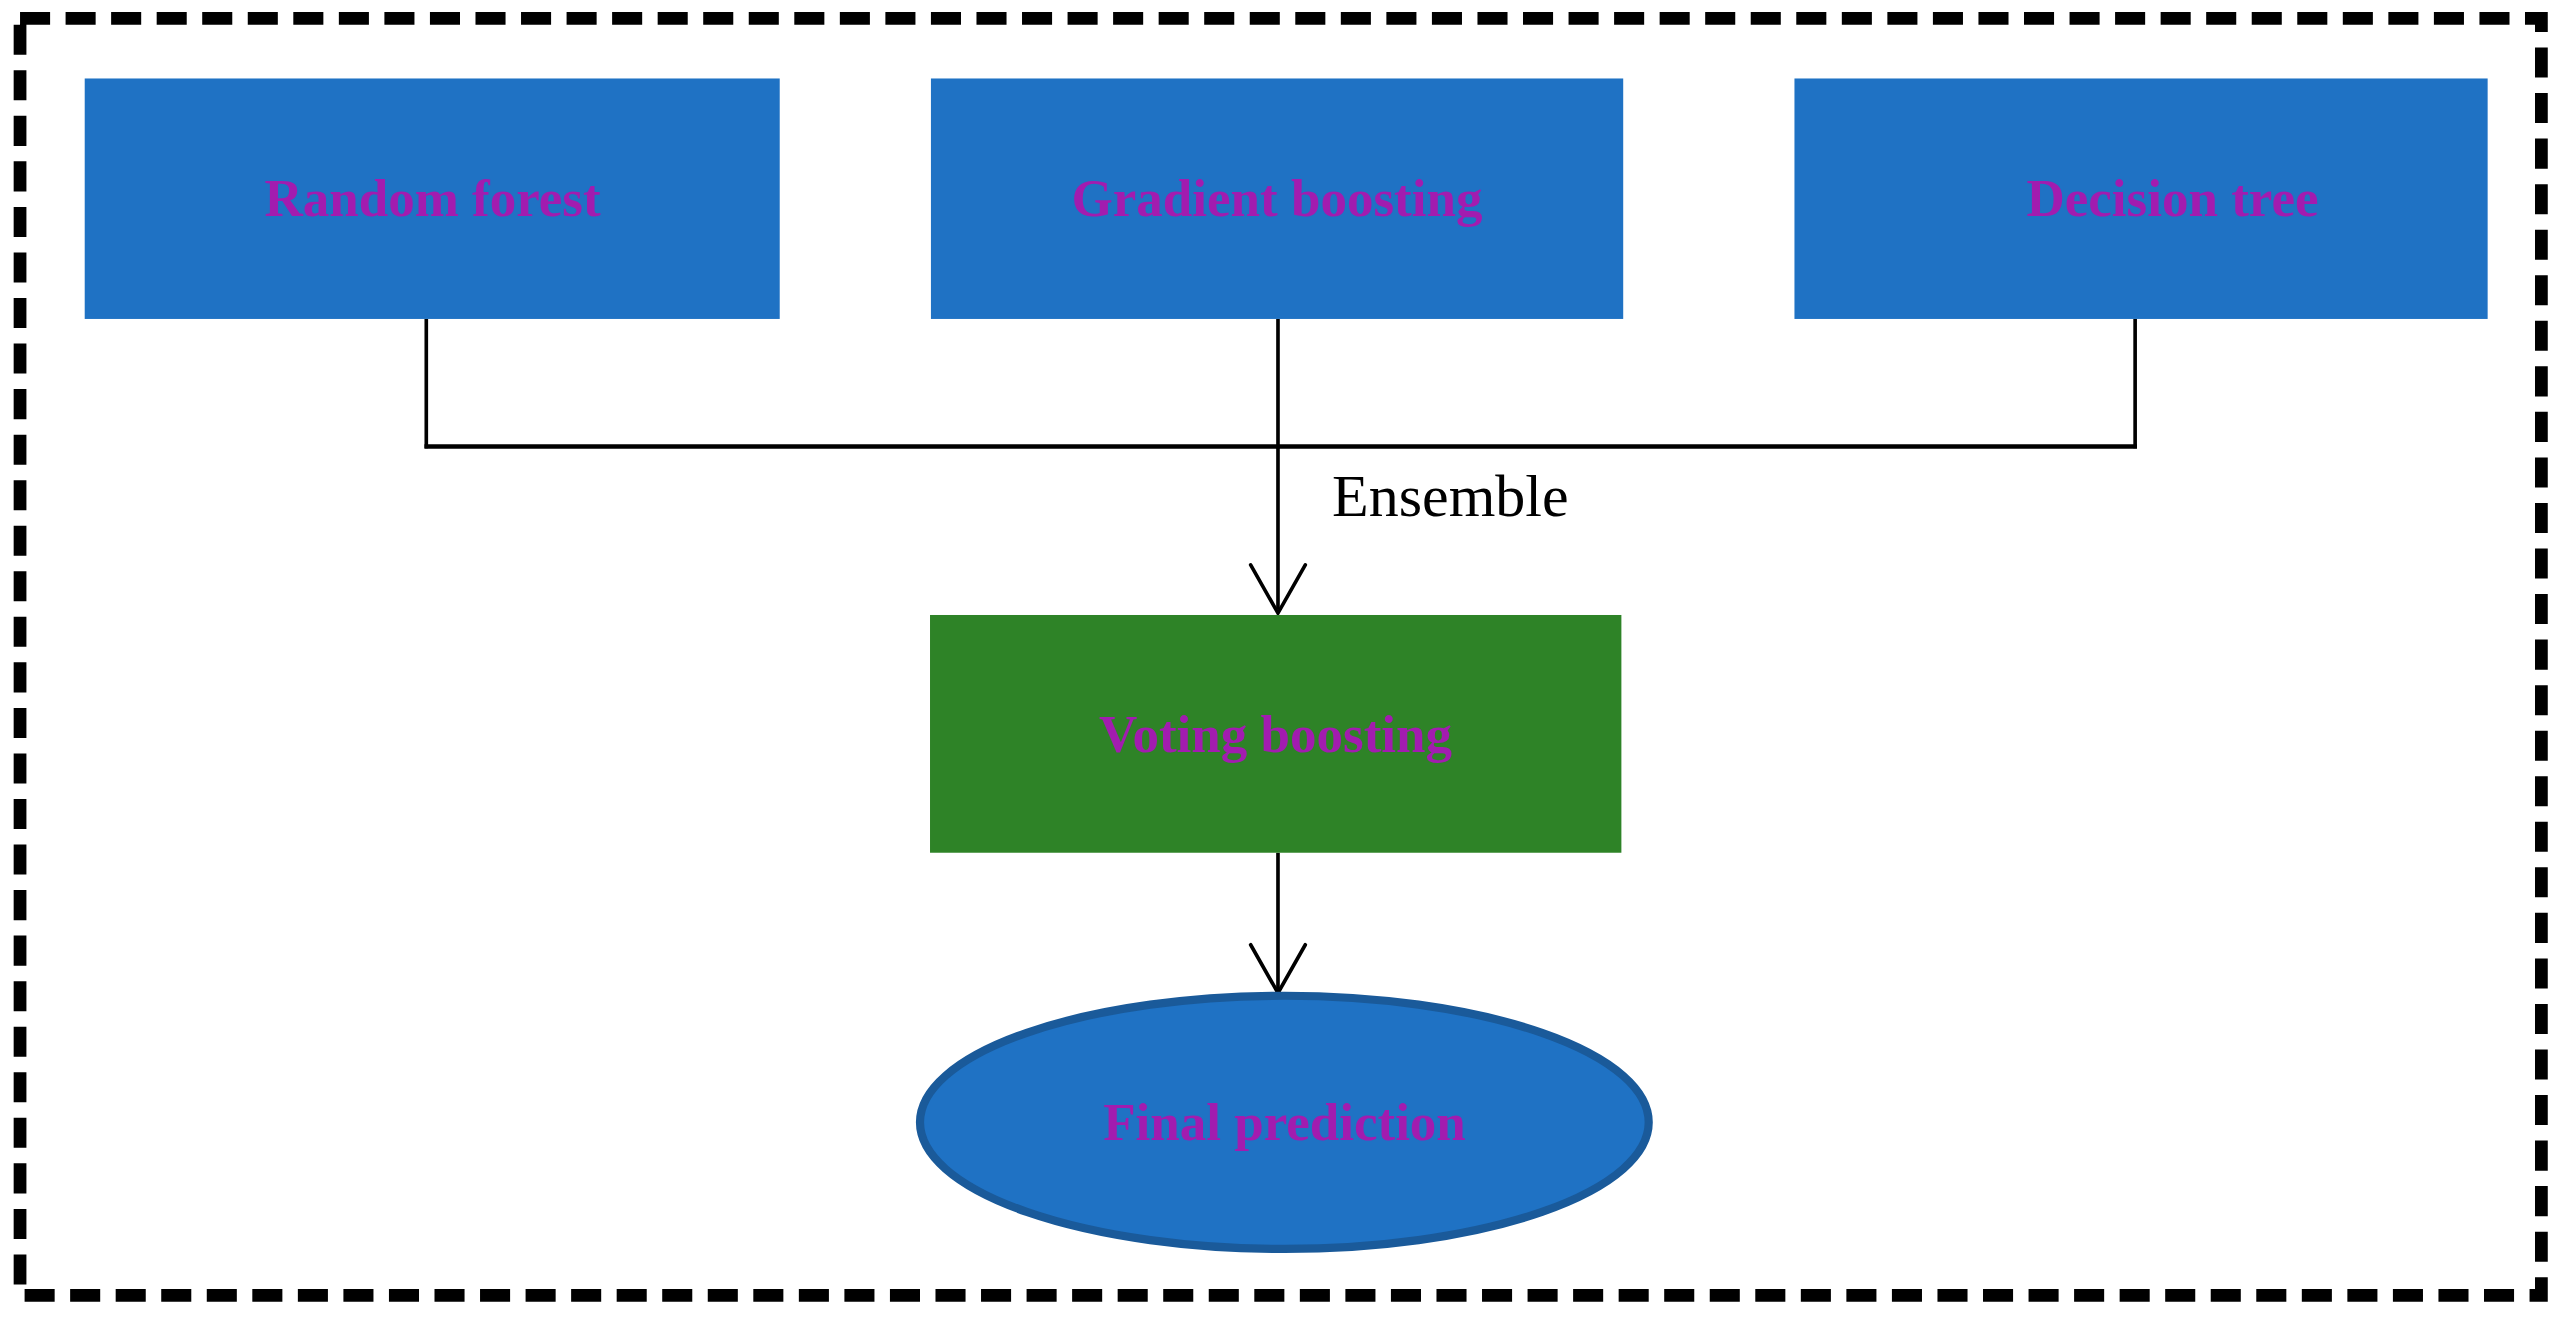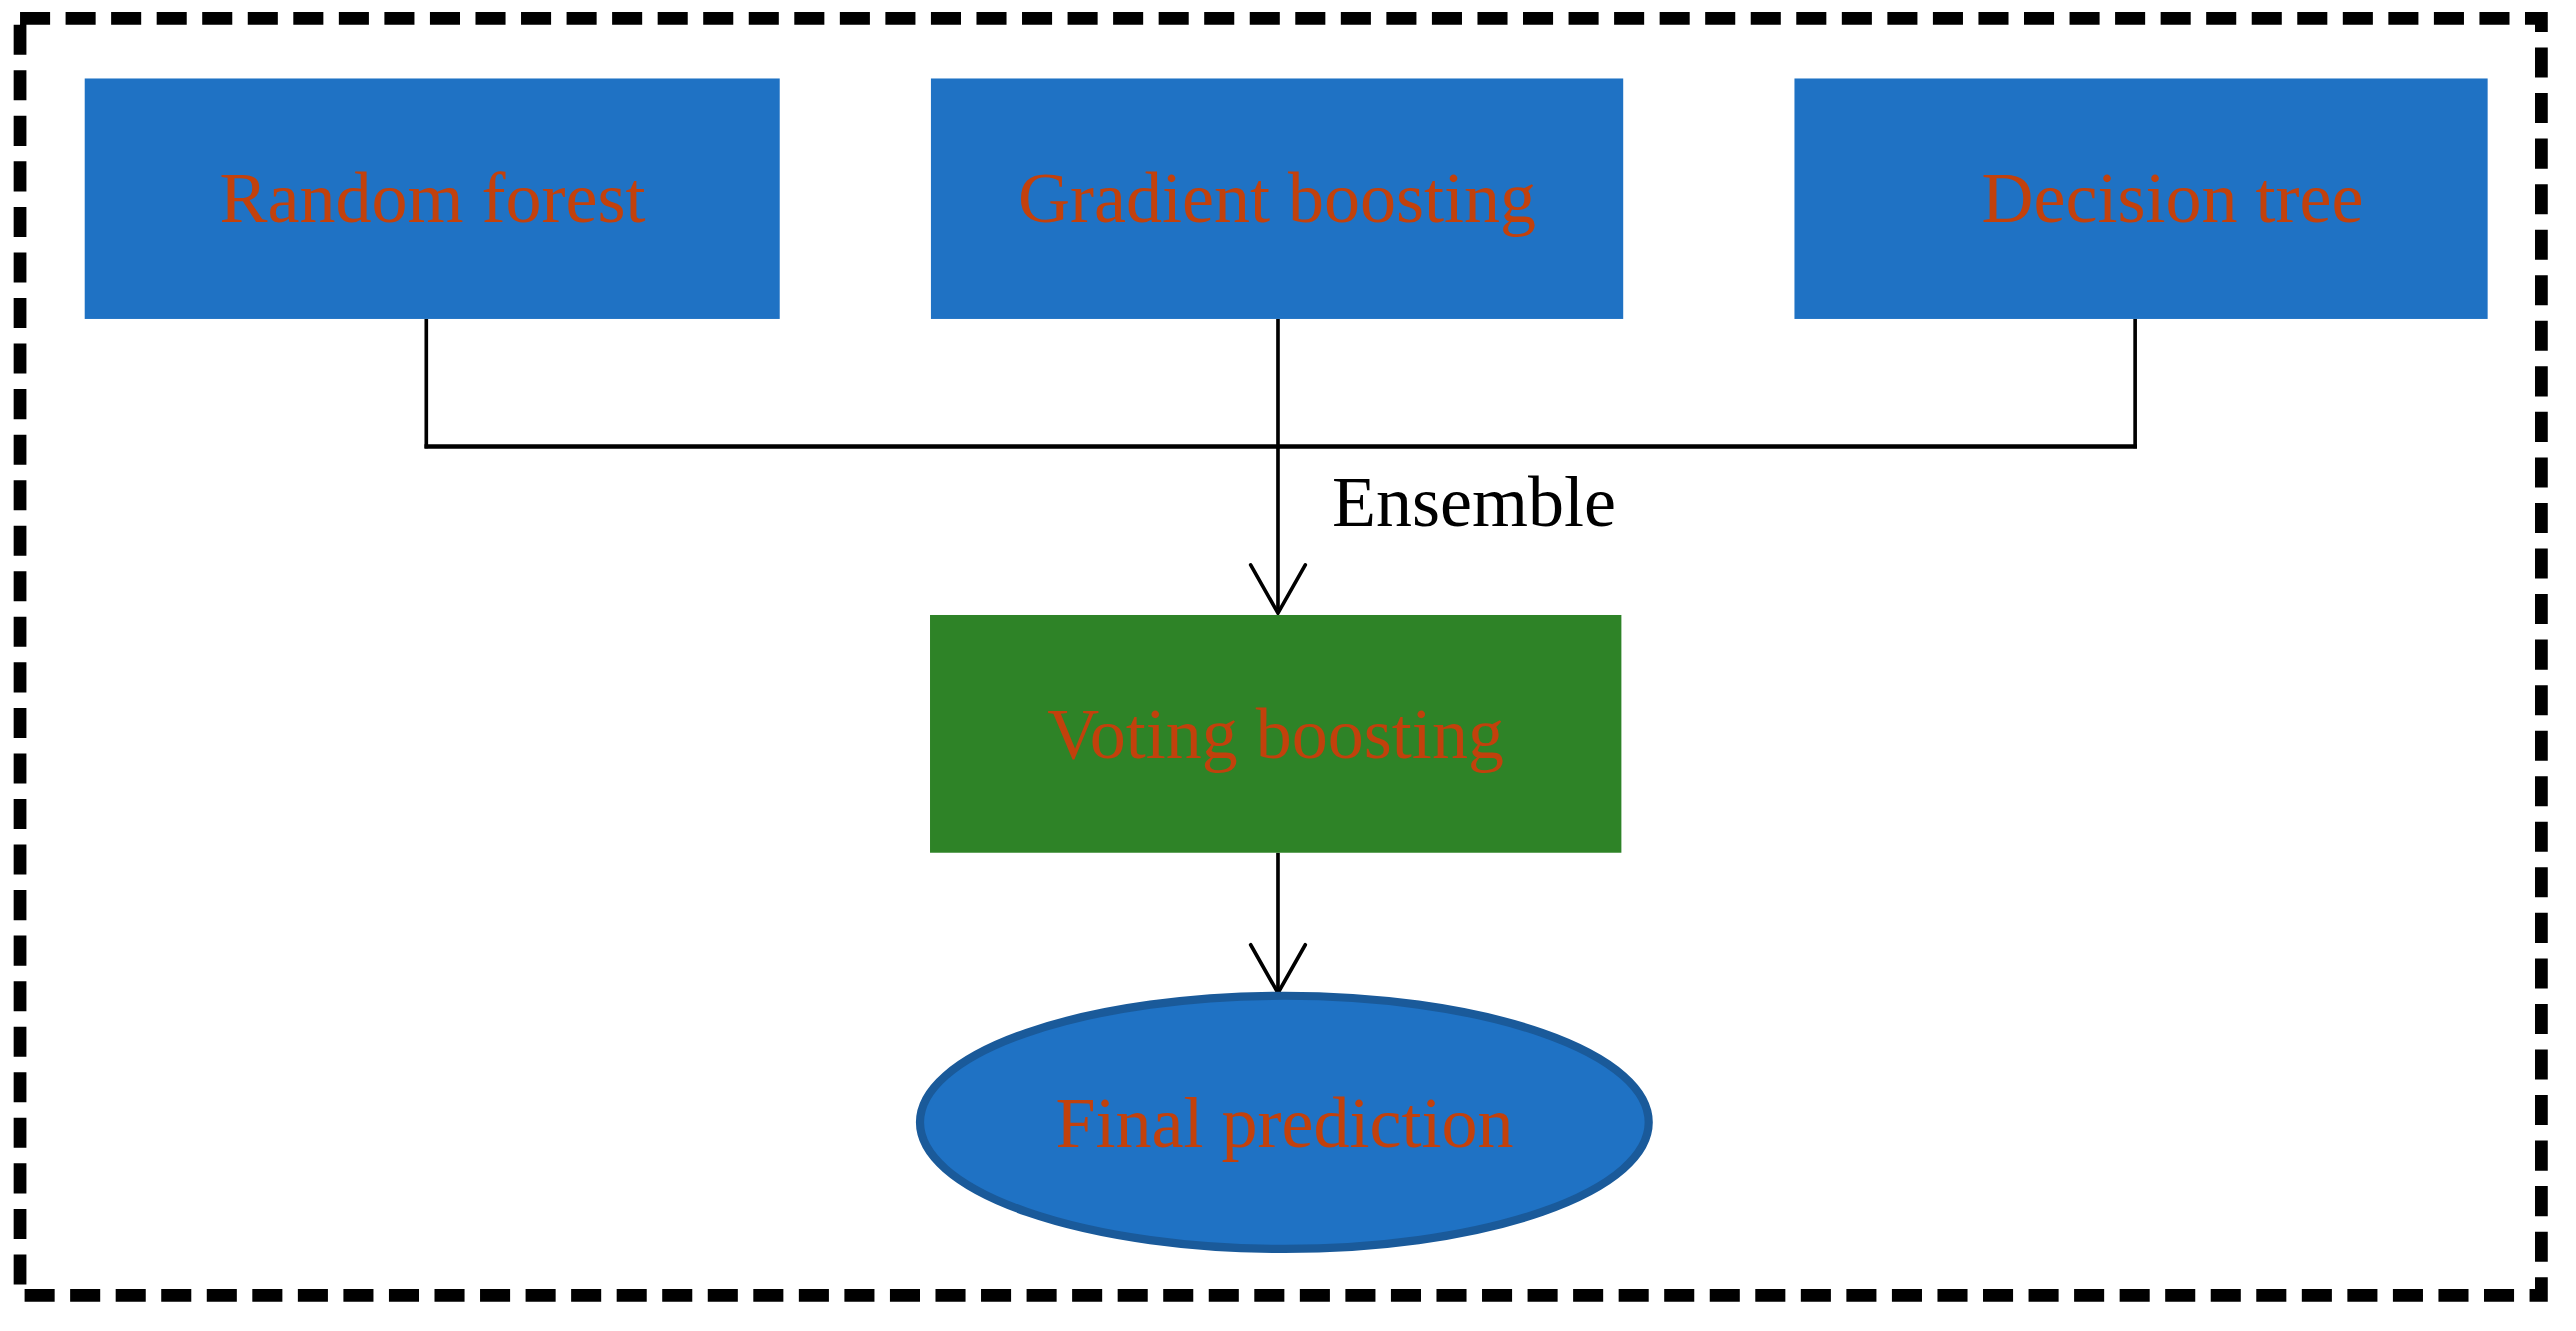--- a/index.html
+++ b/index.html
@@ -19,37 +19,38 @@
   .conn   { stroke: #000000; stroke-width: 4; fill: none; }
   .conn-h { stroke-width: 5; }
   .arrowv { stroke: #000000; stroke-width: 4; fill: none; stroke-linecap: round; }
   .frame  { fill: none; stroke: #000000; stroke-width: 14; }
   .ellipse-node { stroke: #1a5a9a; stroke-width: 9; }
 
   
   .node-label {
     position: absolute;
     display: flex; align-items: center; justify-content: center;
-    color: #c2410c;
-    font-size: 72px;
+    color: #a21caf;
+    font-size: 53px;
     line-height: 1;
     white-space: nowrap;
     pointer-events: none;
+    font-weight: bold;
   }
   .lbl-rf { left: 85px;   top: 78px;   width: 695px; height: 240px; }
   .lbl-gb { left: 931px; top: 78px;   width: 692px; height: 240px; }
   .lbl-dt { left: 1794px; top: 78px;   width: 693px; height: 240px; margin-left: 32px; }
   .lbl-vr { left: 930px; top: 615px;  width: 691px; height: 238px; }
   .lbl-fp { left: 920px; top: 996px; width: 729px; height: 253px; }
 
   .edge-label {
     position: absolute;
     left: 1332px; top: 466px;
     color: #000000;
-    font-size: 72px;
+    font-size: 60px;
     line-height: 1;
     white-space: nowrap;
     pointer-events: none;
   }
 </style>
 </head>
 <body>
 
 <div class="canvas">
 

